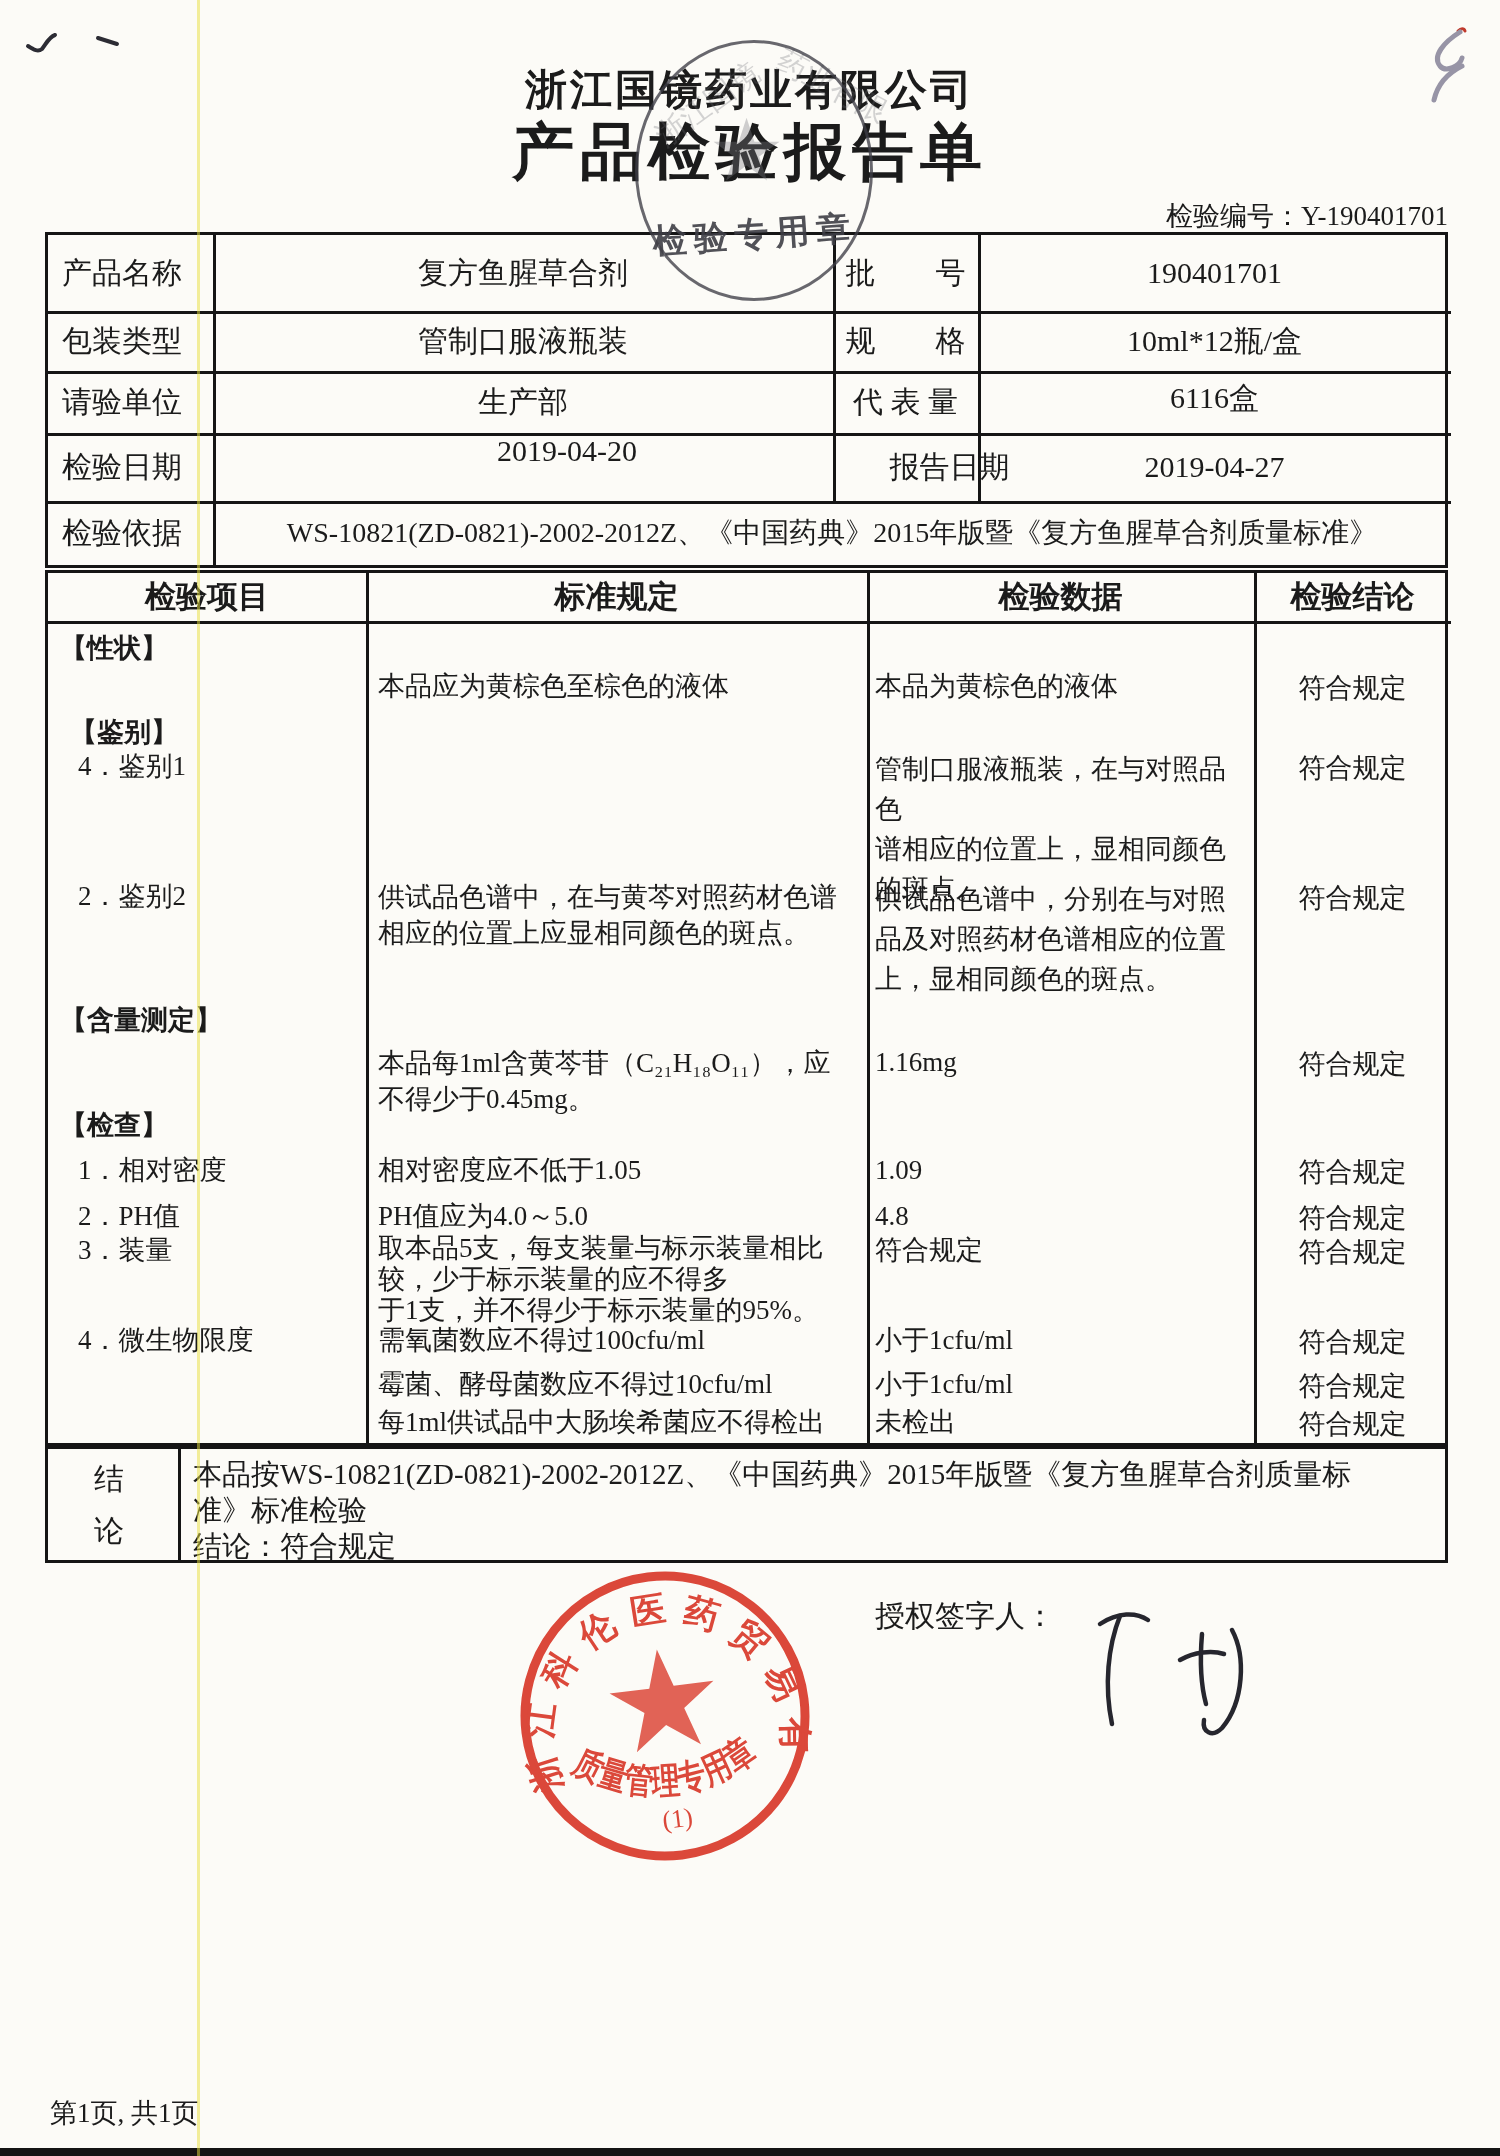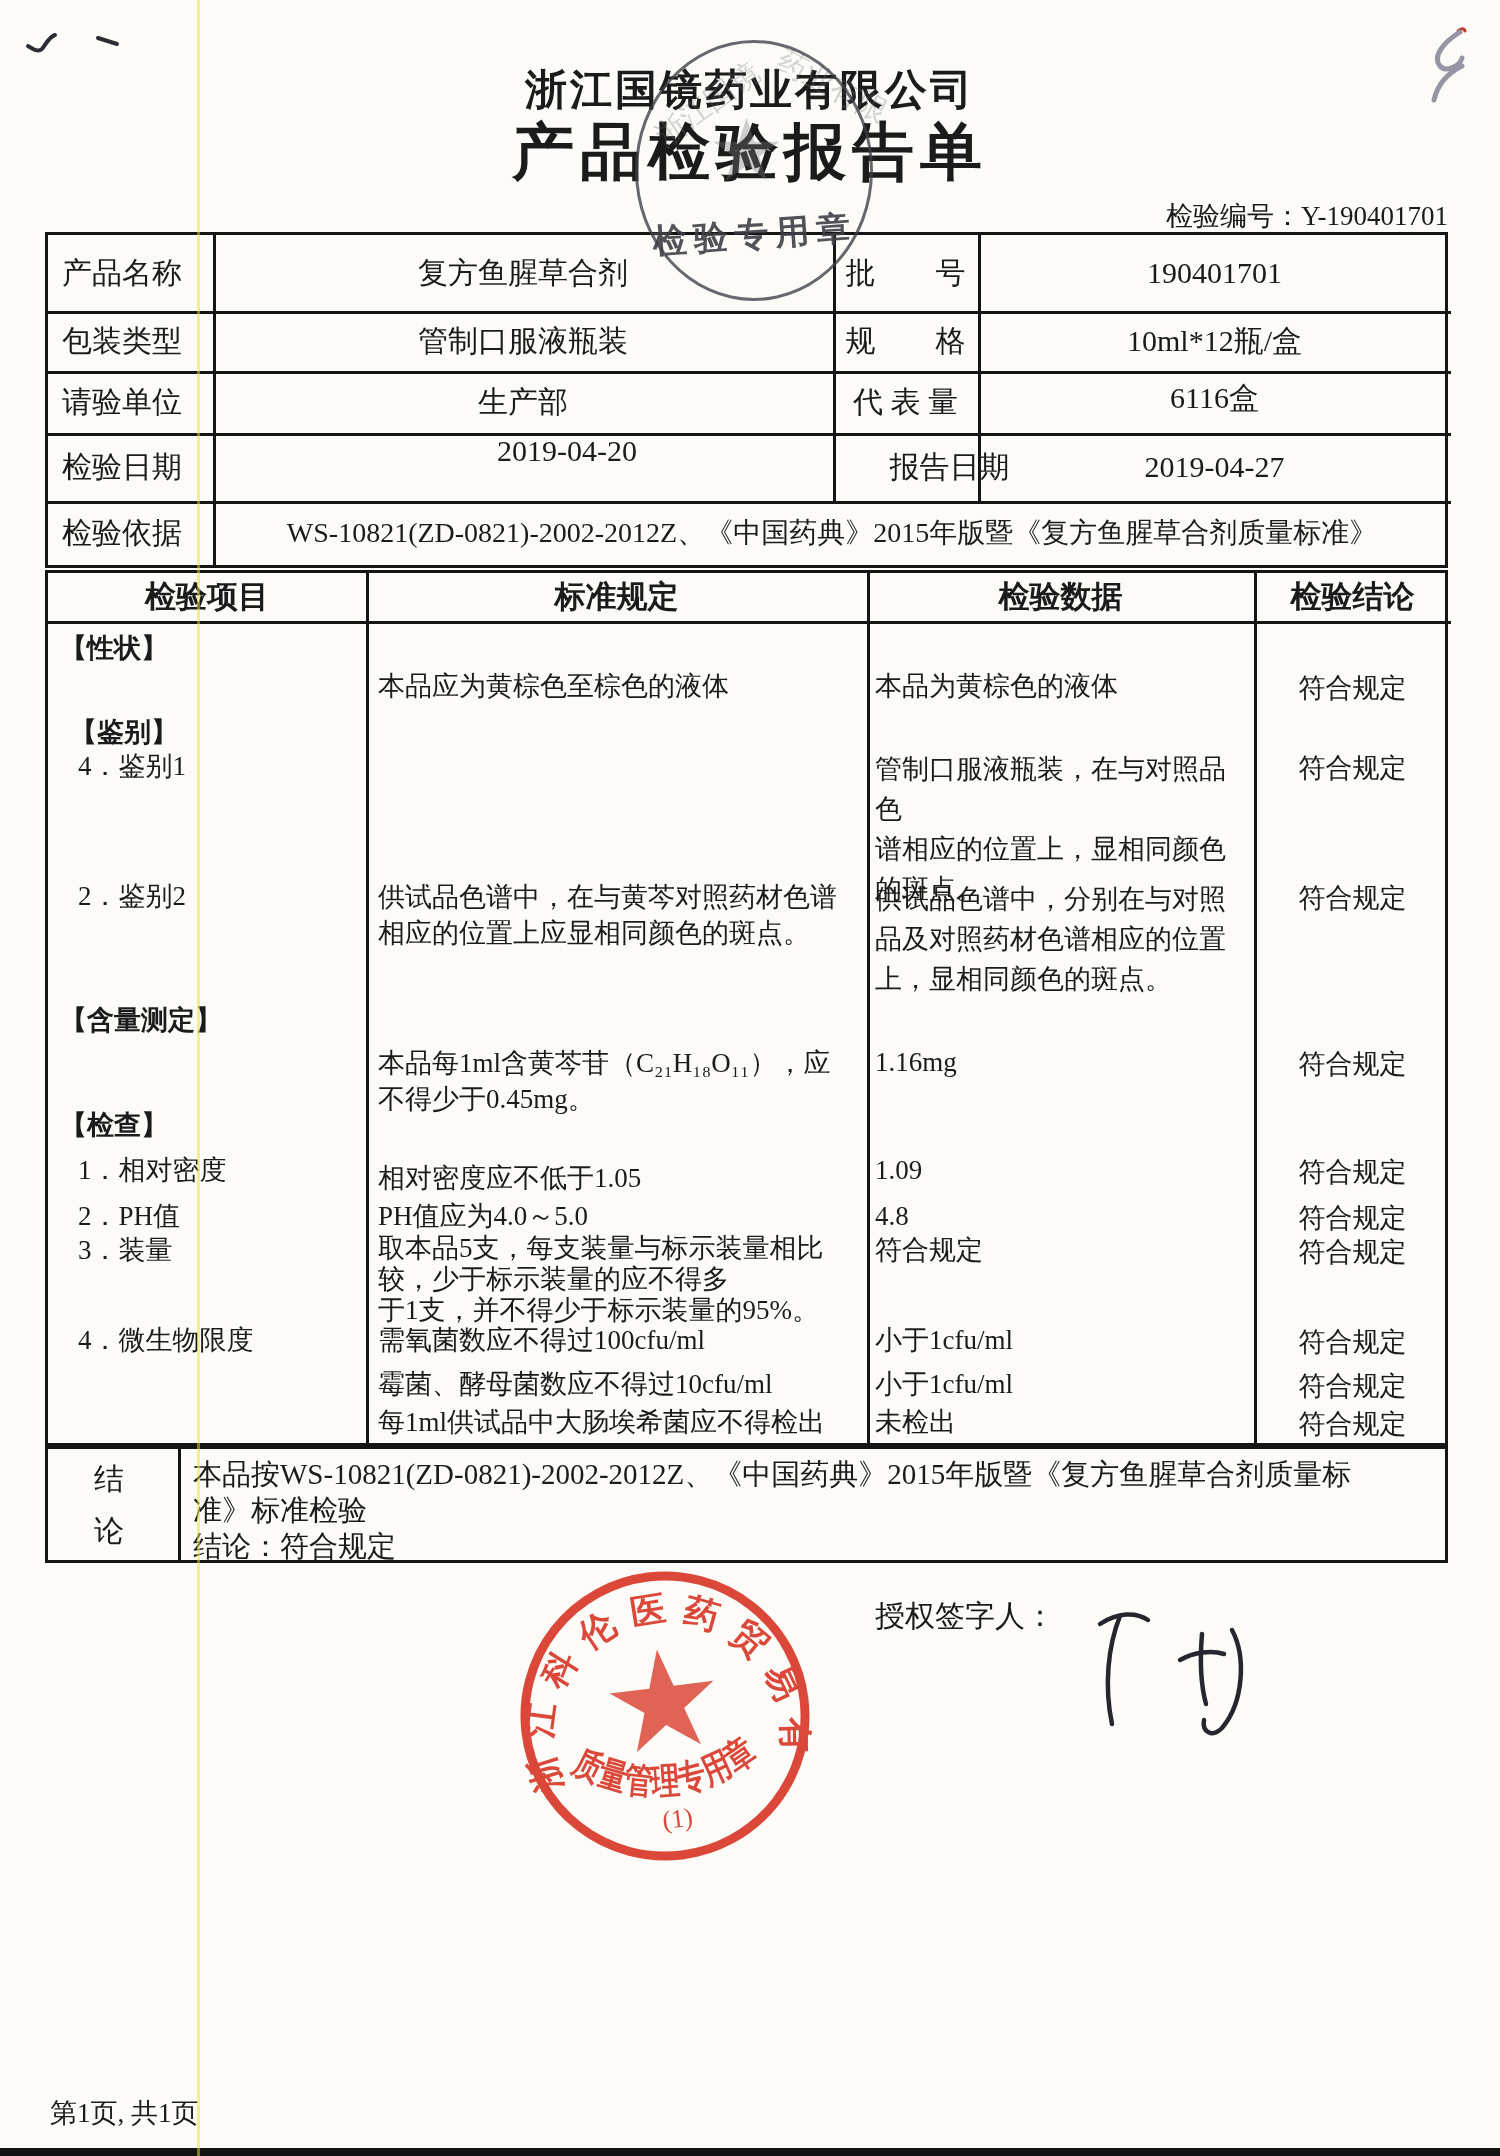--- a/index.html
+++ b/index.html
@@ -127,21 +127,21 @@
 
     <div class="abs fs27" style="left:12px;top:430px;font-weight:600;">【含量测定】</div>
     <div class="abs fs27 ml lh36" style="left:330px;top:472px;width:480px;">本品每1ml含黄芩苷（C₂₁H₁₈O₁₁），应
 不得少于0.45mg。</div>
     <div class="abs fs27" style="left:827px;top:472px;">1.16mg</div>
     <div class="abs fs27 ctr" style="left:1206px;top:474px;width:197px;">符合规定</div>
 
     <div class="abs fs27" style="left:12px;top:535px;font-weight:600;">【检查】</div>
 
     <div class="abs fs27" style="left:30px;top:580px;">1．相对密度</div>
-    <div class="abs fs27" style="left:330px;top:580px;margin-top:8px;">相对密度应不低于1.05</div>
+    <div class="abs fs27" style="left:330px;top:580px;">相对密度应不低于1.05</div>
     <div class="abs fs27" style="left:827px;top:580px;">1.09</div>
     <div class="abs fs27 ctr" style="left:1206px;top:582px;width:197px;">符合规定</div>
 
     <div class="abs fs27" style="left:30px;top:626px;">2．PH值</div>
     <div class="abs fs27" style="left:330px;top:626px;">PH值应为4.0～5.0</div>
     <div class="abs fs27" style="left:827px;top:626px;">4.8</div>
     <div class="abs fs27 ctr" style="left:1206px;top:628px;width:197px;">符合规定</div>
 
     <div class="abs fs27" style="left:30px;top:660px;">3．装量</div>
     <div class="abs fs27 ml lh31" style="left:330px;top:660px;width:480px;">取本品5支，每支装量与标示装量相比

